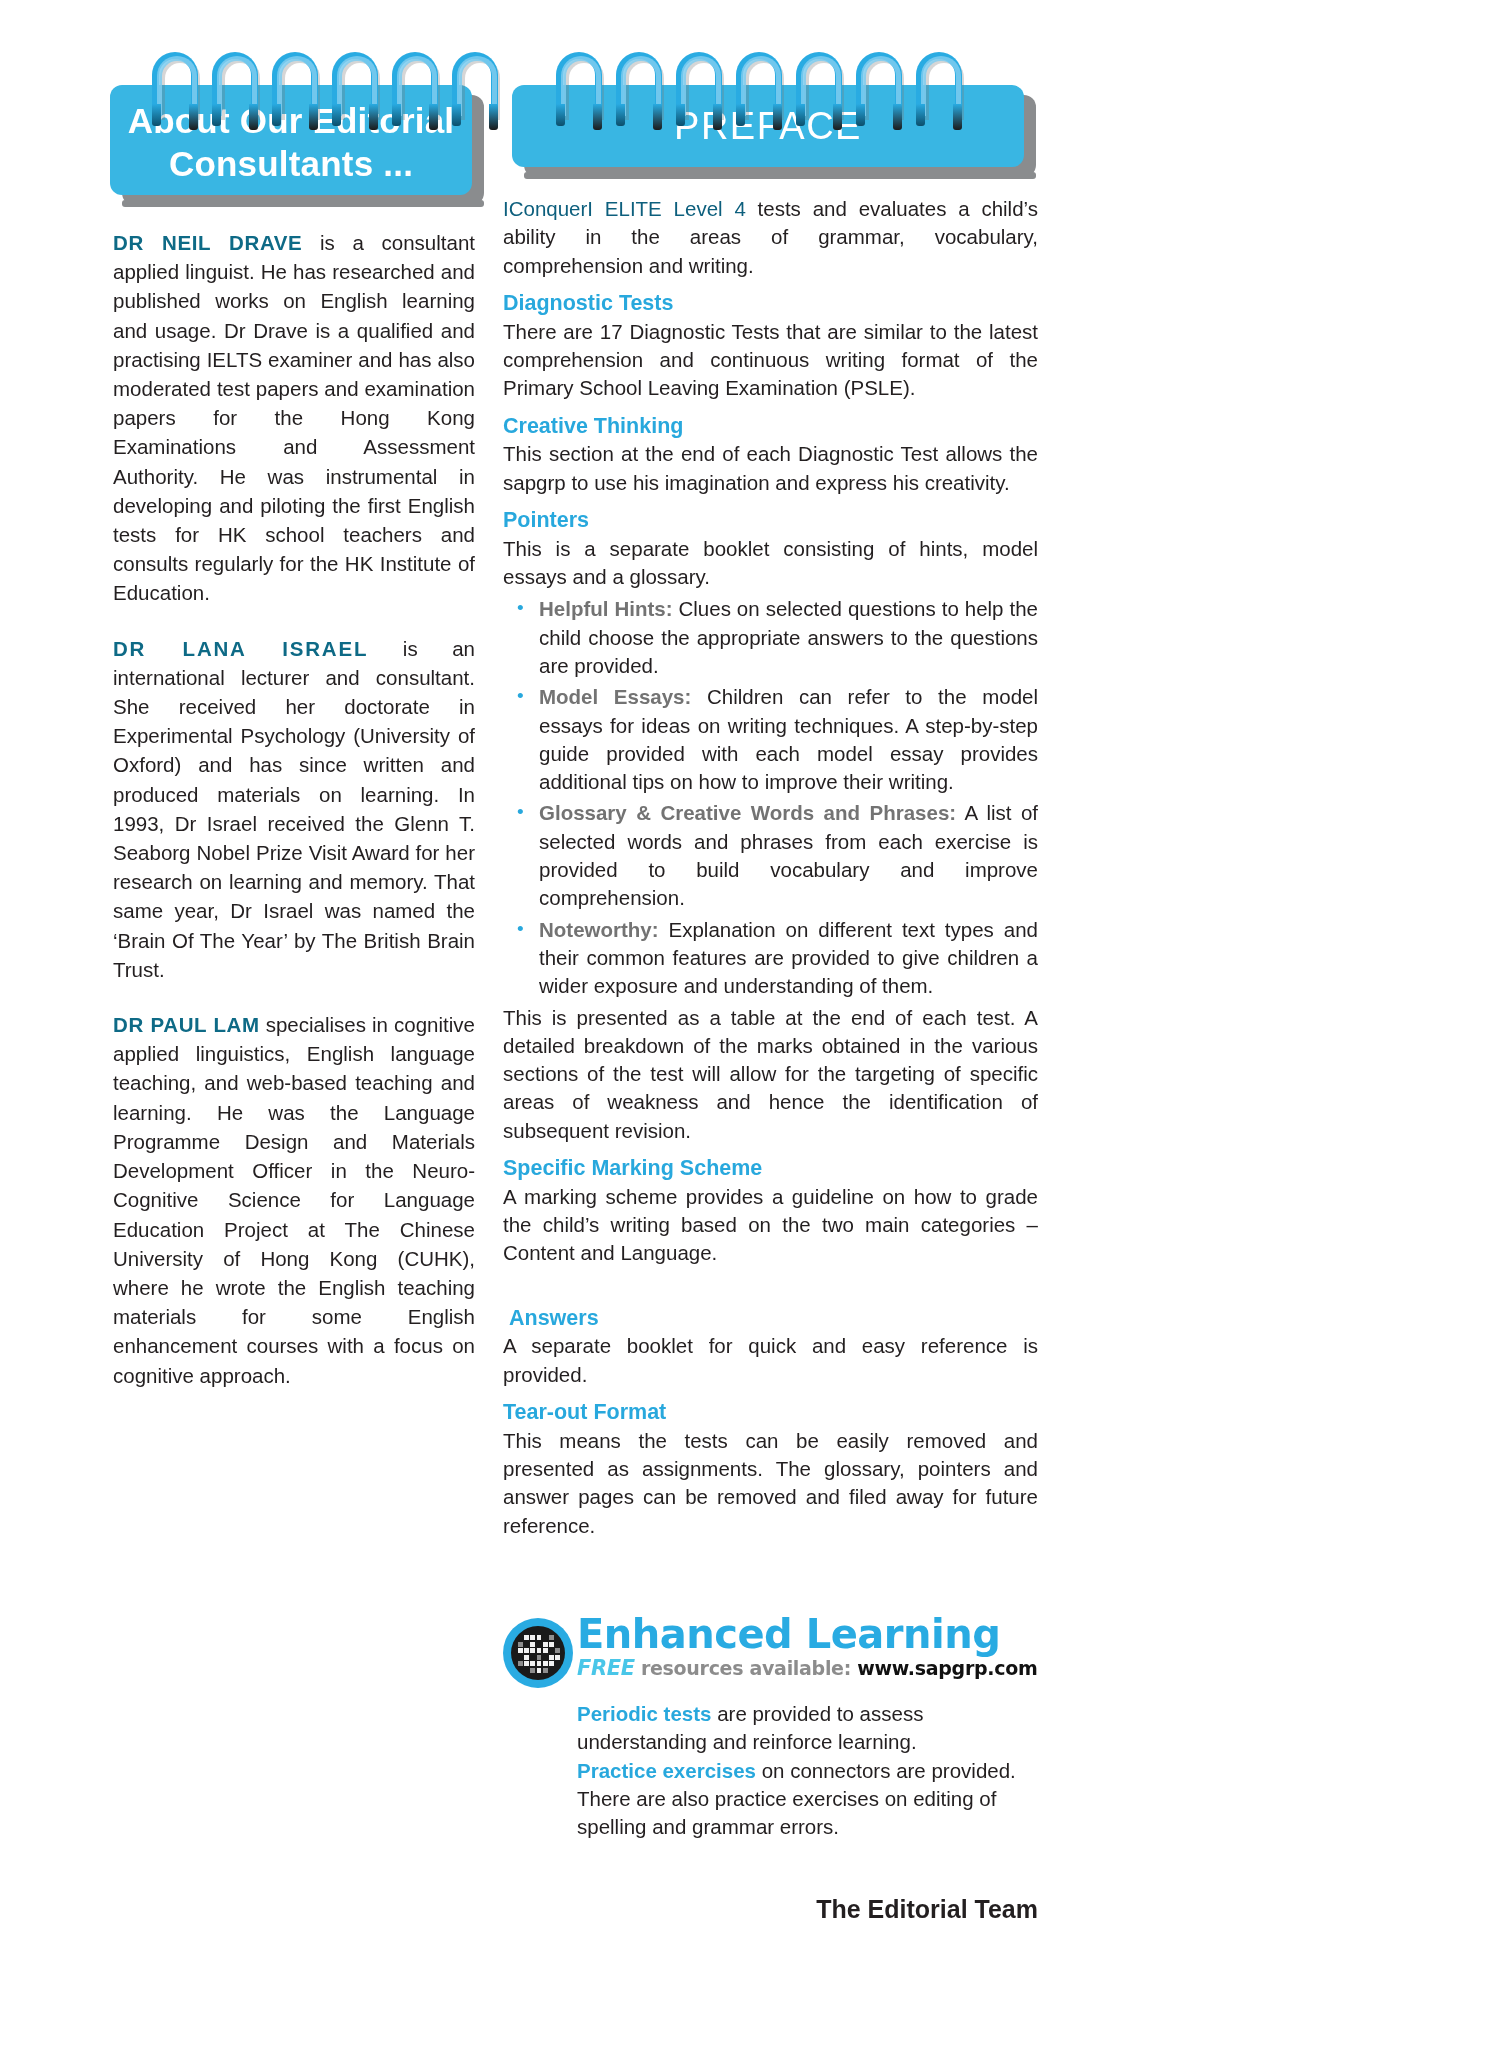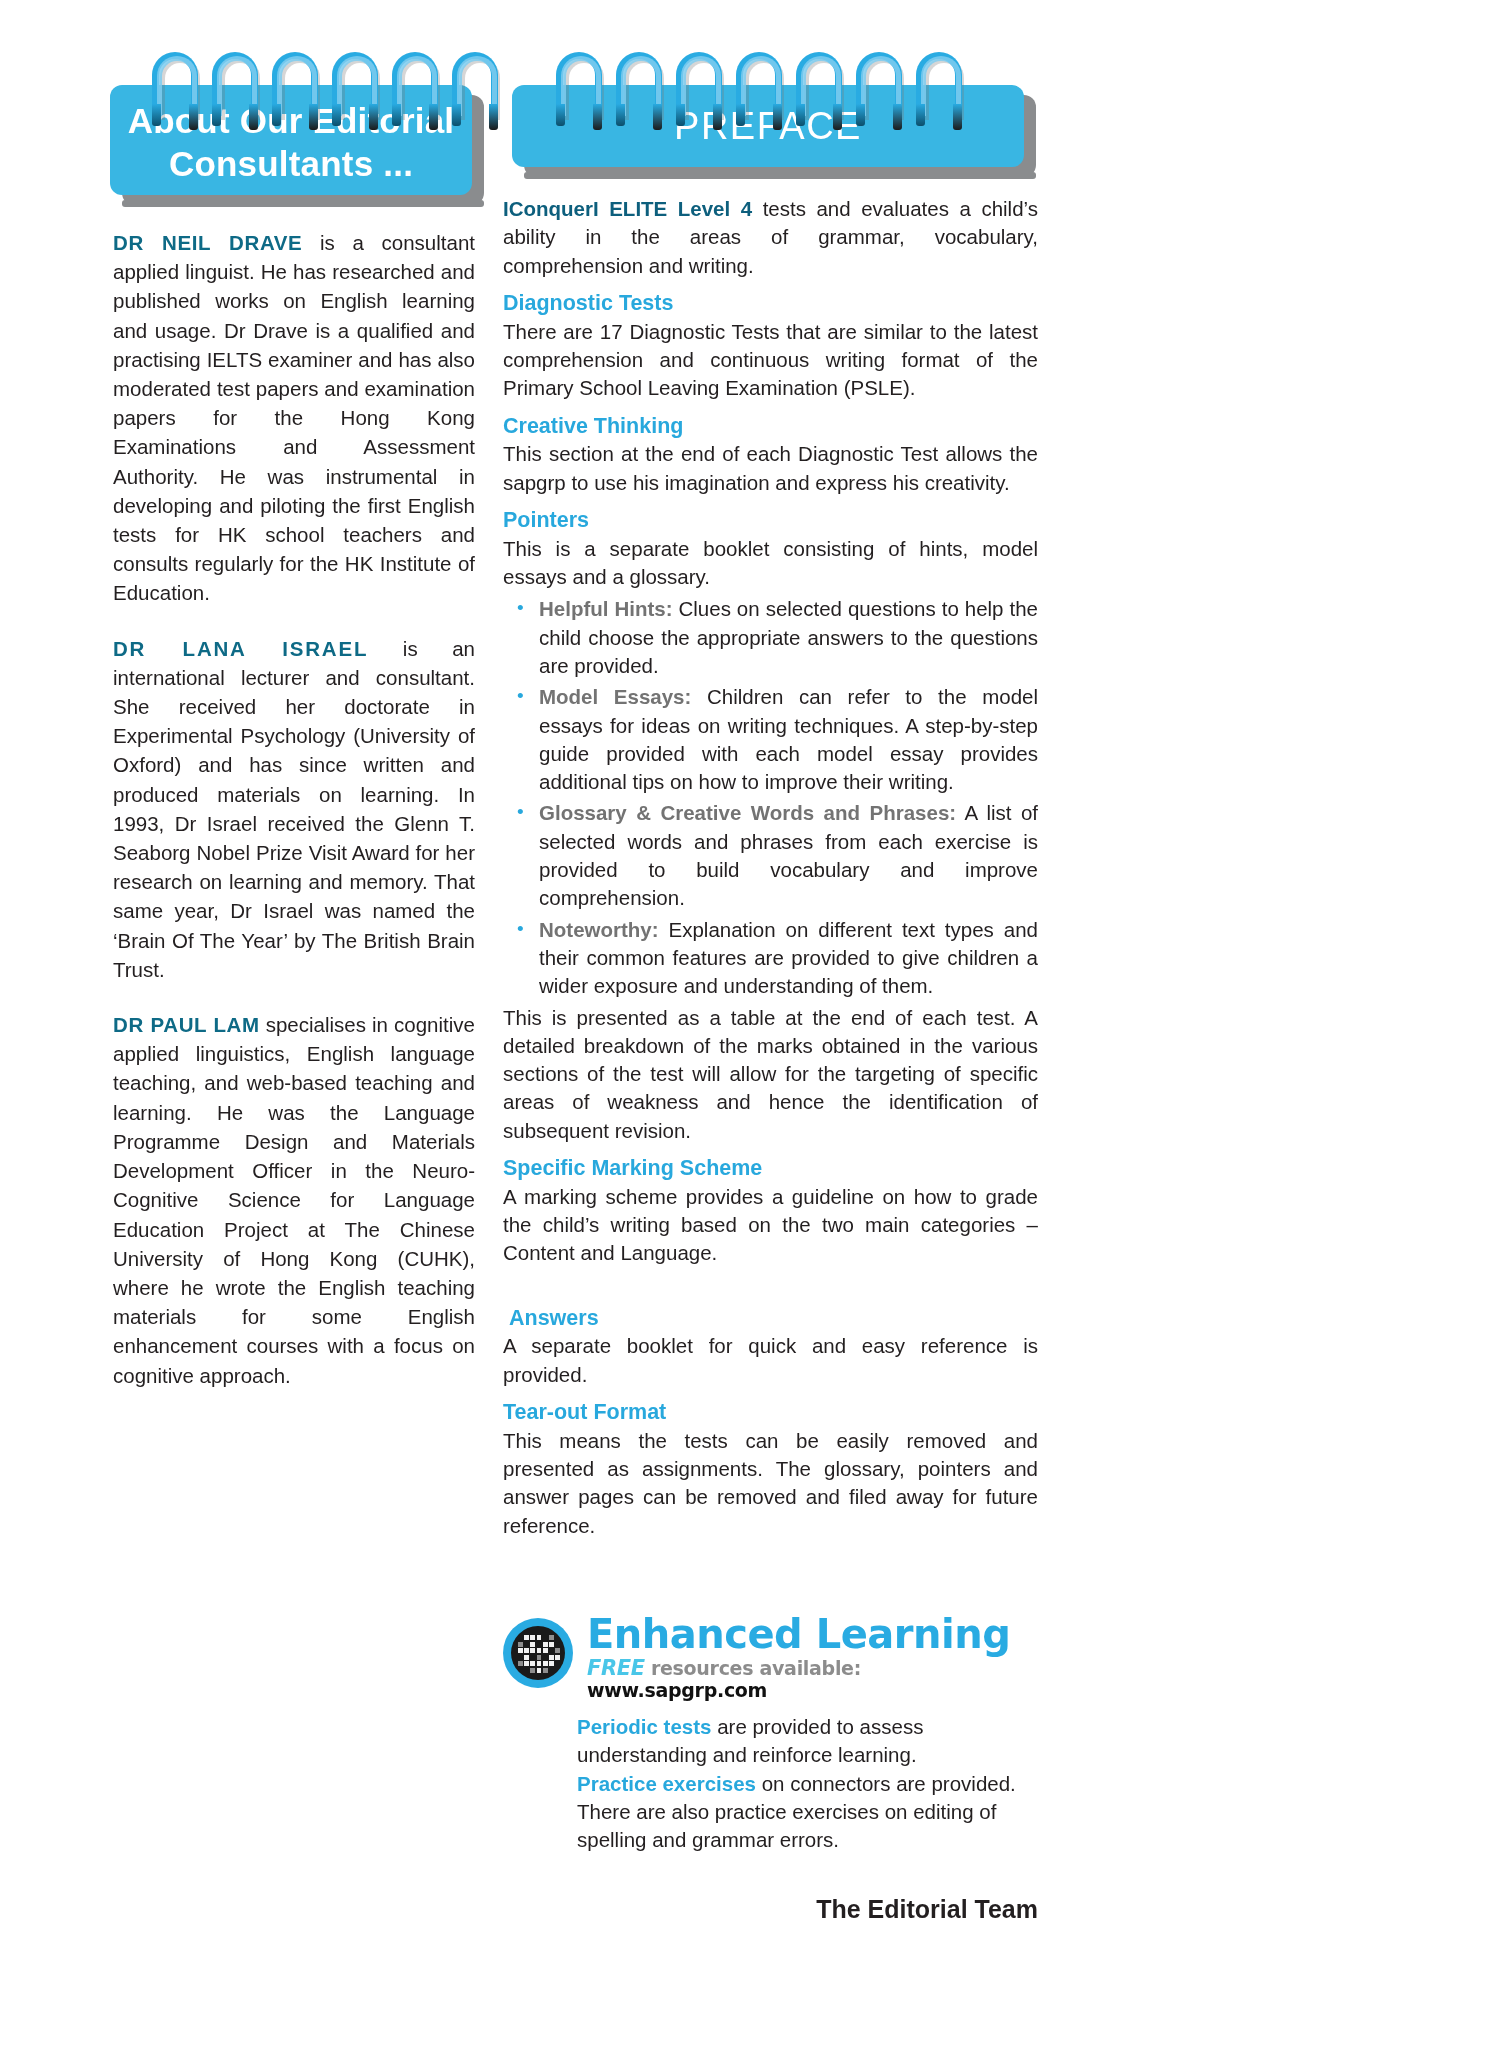--- a/index.html
+++ b/index.html
@@ -184,21 +184,21 @@
   .col-right p { margin: 0; }
 
   .name {
     font-weight: bold;
     color: #0e6a86;
     letter-spacing: .6px;
   }
   .name.spaced { letter-spacing: 1.8px; }
 
   .lede-bold {
-    font-weight: bold;
+    font-weight: normal;
     color: #0d5f7d;
     margin-top: 40px;
   }
 
   h3.sec {
     font-size: 21.5px;
     font-weight: bold;
     color: #28a8dd;
     margin: 11px 0 1px 0;
     line-height: 1.2;
@@ -233,21 +233,21 @@
   
   .el-block {
     position: absolute;
     left: 503px;
     top: 1614px;
     width: 535px;
   }
   .el-head {
     display: flex;
     align-items: flex-start;
-    gap: 14px;
+    gap: 4px;
   }
   .el-logo {
     width: 70px;
     height: 70px;
     flex: 0 0 70px;
     border-radius: 50%;
     background: #29abe2;
     position: relative;
     margin-top: 4px;
   }

